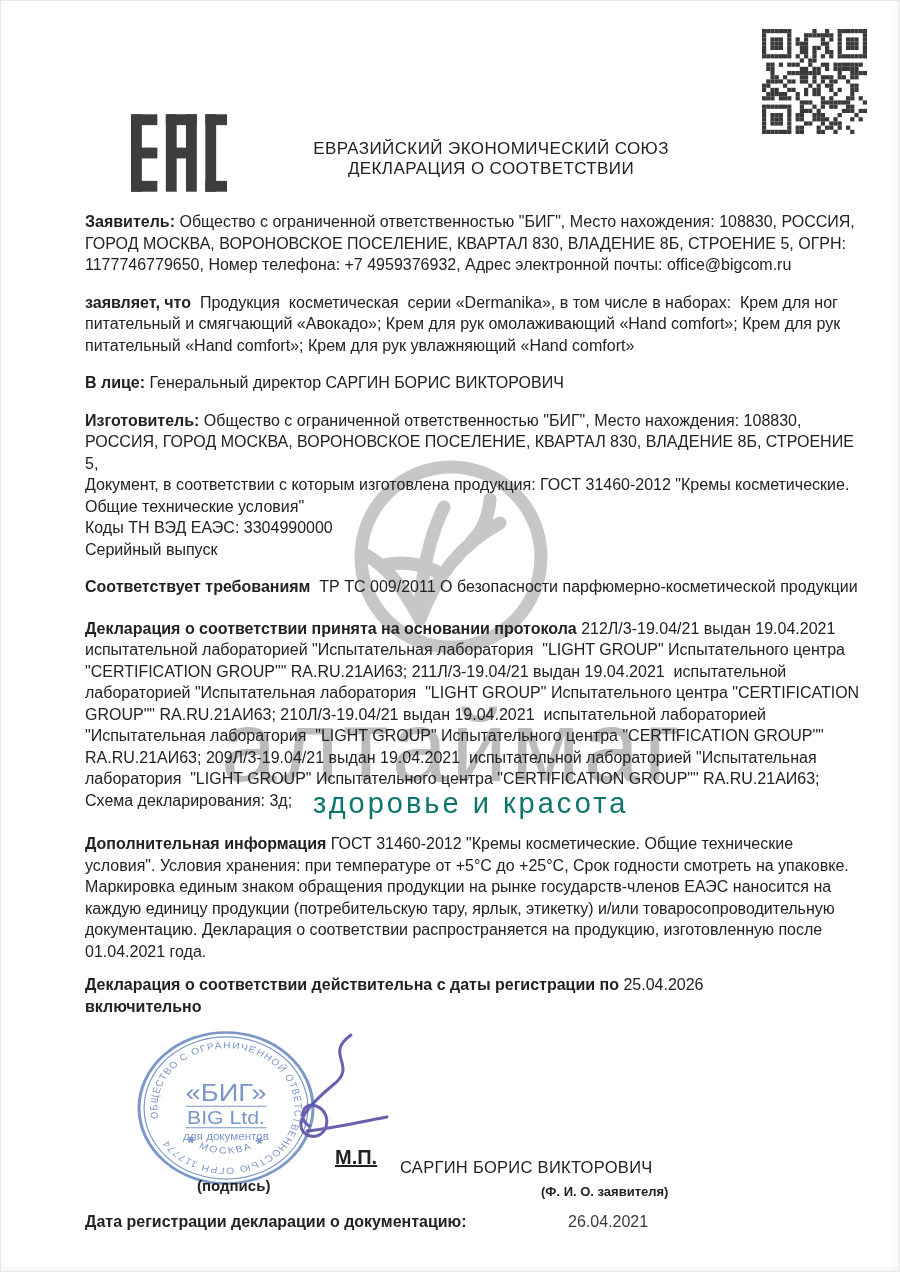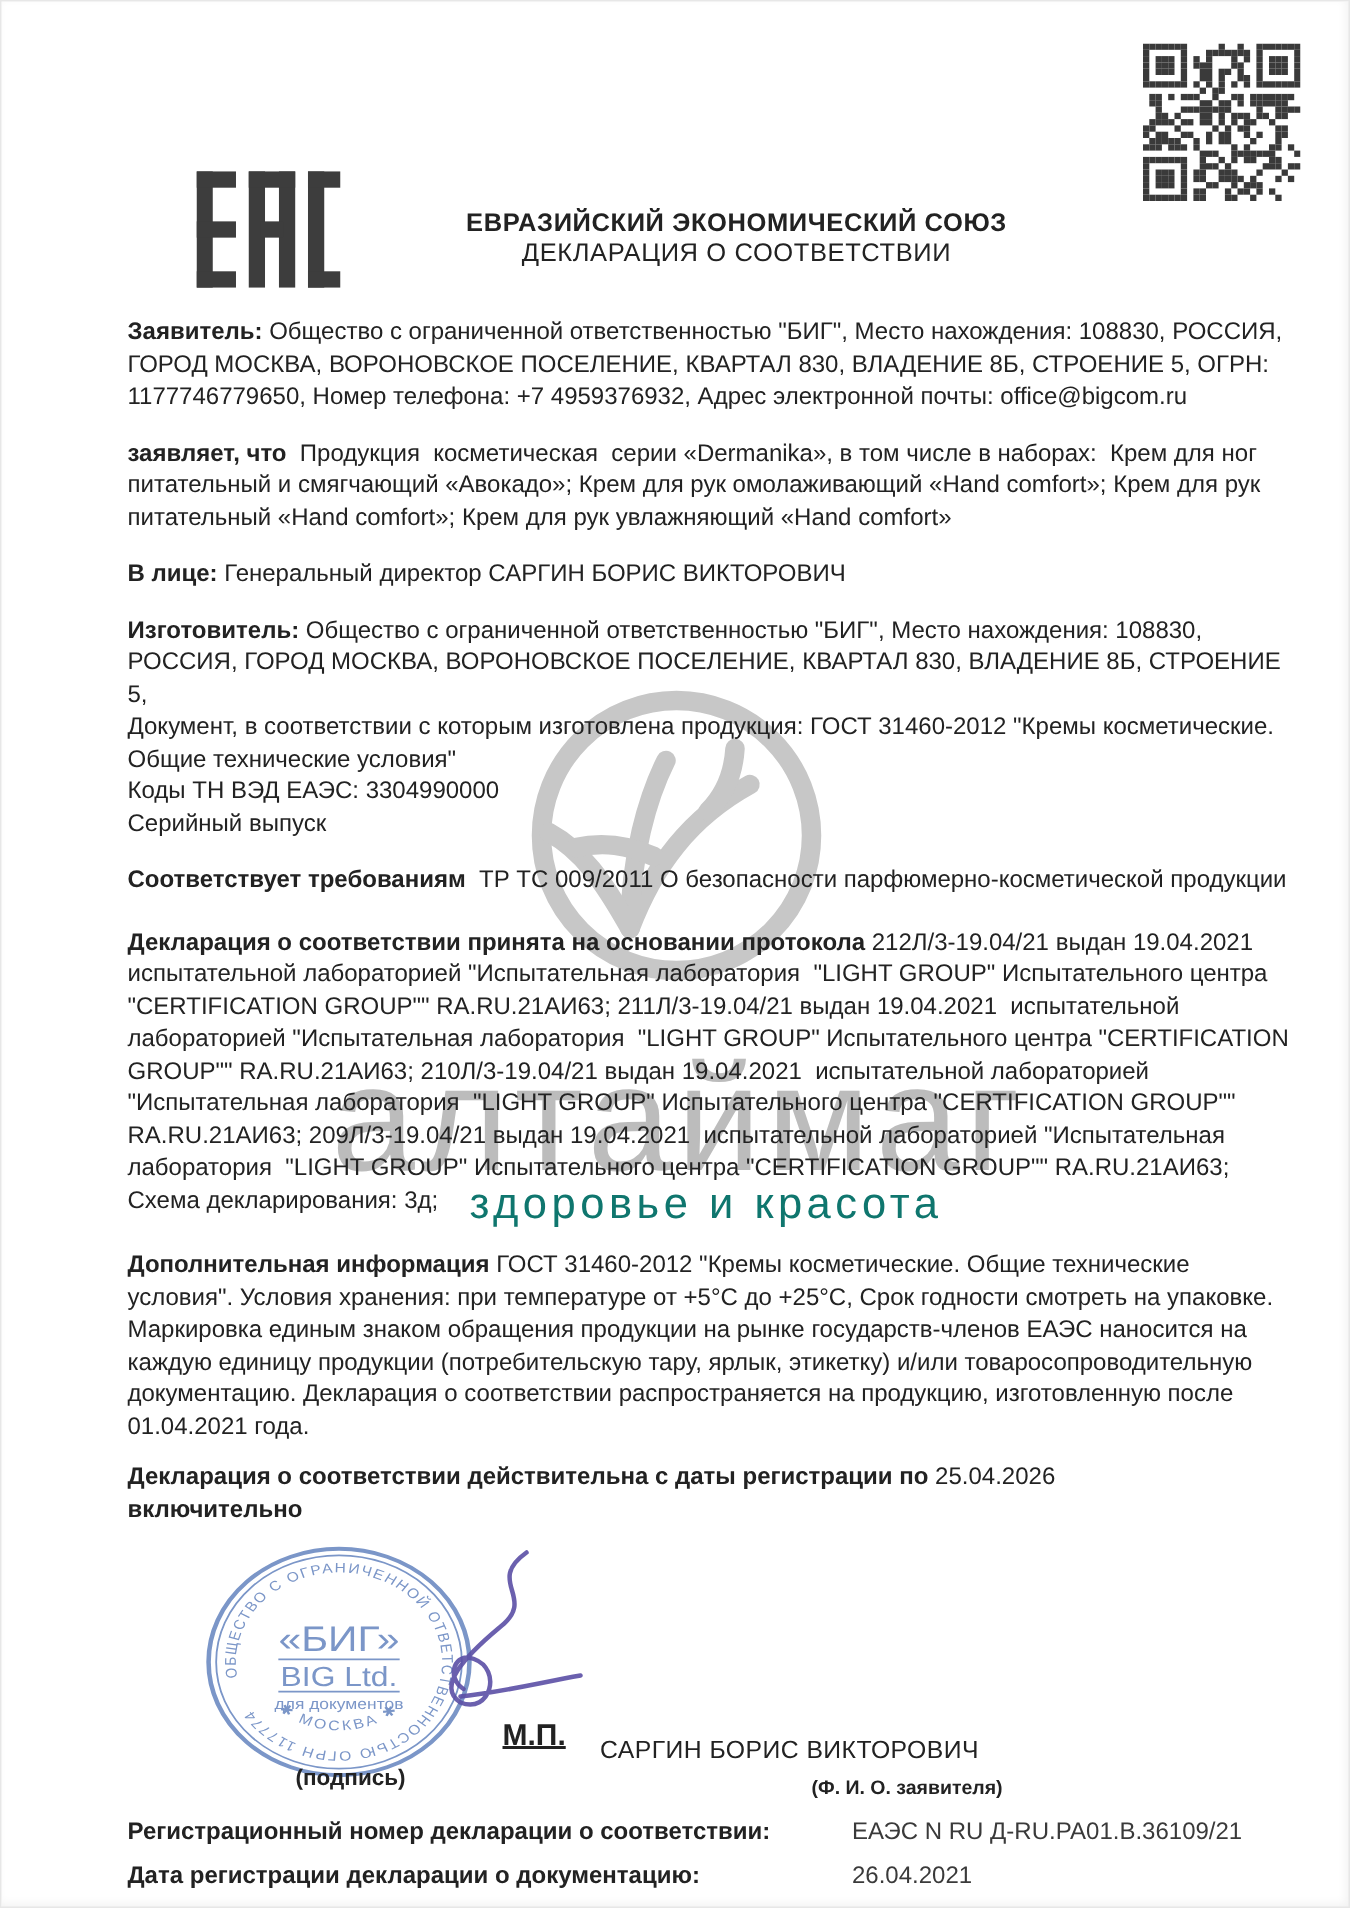--- a/index.html
+++ b/index.html
@@ -25,21 +25,21 @@
     position:absolute;left:312px;top:786px;
     font-size:29px;font-weight:400;letter-spacing:3px;
     color:#0f766e;white-space:nowrap;
   }
   .wm-tree{position:absolute;left:347px;top:450px;}
   
   .content{position:relative;z-index:1;}
   .eac-logo{position:absolute;left:130px;top:112px;}
   .qr{position:absolute;right:32px;top:28px;}
   .titles{padding-top:138px;margin-left:120px;width:740px;text-align:center;}
-  .title1{font-weight:bold;font-size:17px;letter-spacing:.4px;}
+  .title1{font-weight:normal;font-size:17px;letter-spacing:.4px;}
   .title2{font-weight:normal;font-size:17px;letter-spacing:.4px;}
   .body{padding:16px 38px 0 84px;font-size:16px;line-height:21.5px;}
   .para{white-space:pre-wrap;margin:16px 0 12px 0;}
   .para b{font-weight:bold;}
   .mb15{margin-bottom:15px;}
   .mb20{margin-bottom:20px;}
   .mb22{margin-bottom:22px;}
   .mt6{margin-top:6px;}
   
   .sign-block{position:relative;height:175px;margin-top:3px;}
@@ -462,23 +462,19 @@
           <path d="M 88 6 C 60 26, 96 36, 70 56 C 46 76, 28 96, 44 106 C 64 114, 72 84, 53 77 C 40 72, 34 89, 46 97 M 44 102 C 72 99, 96 93, 124 88" stroke="#5b4fa5" stroke-width="3" stroke-linecap="round" opacity="0.9"></path>
         </svg>
 
         <div class="podpis">(подпись)</div>
         <div class="mp">М.П.</div>
         <div class="fio-name">САРГИН БОРИС ВИКТОРОВИЧ</div>
         <div class="fio-caption">(Ф. И. О. заявителя)</div>
       </div>
 
       <div class="reg-row">
-        <div class="reg-label">Регистрационный номер декларации о соответствии:</div>
-        <div class="reg-value">ЕАЭС N RU Д-RU.РА01.В.36109/21</div>
-      </div>
-      <div class="reg-row">
         <div class="reg-label">Дата регистрации декларации о документацию:</div>
         <div class="reg-value">26.04.2021</div>
       </div>
 
     </div>
   </div>
 </div>
 
 </body></html>

